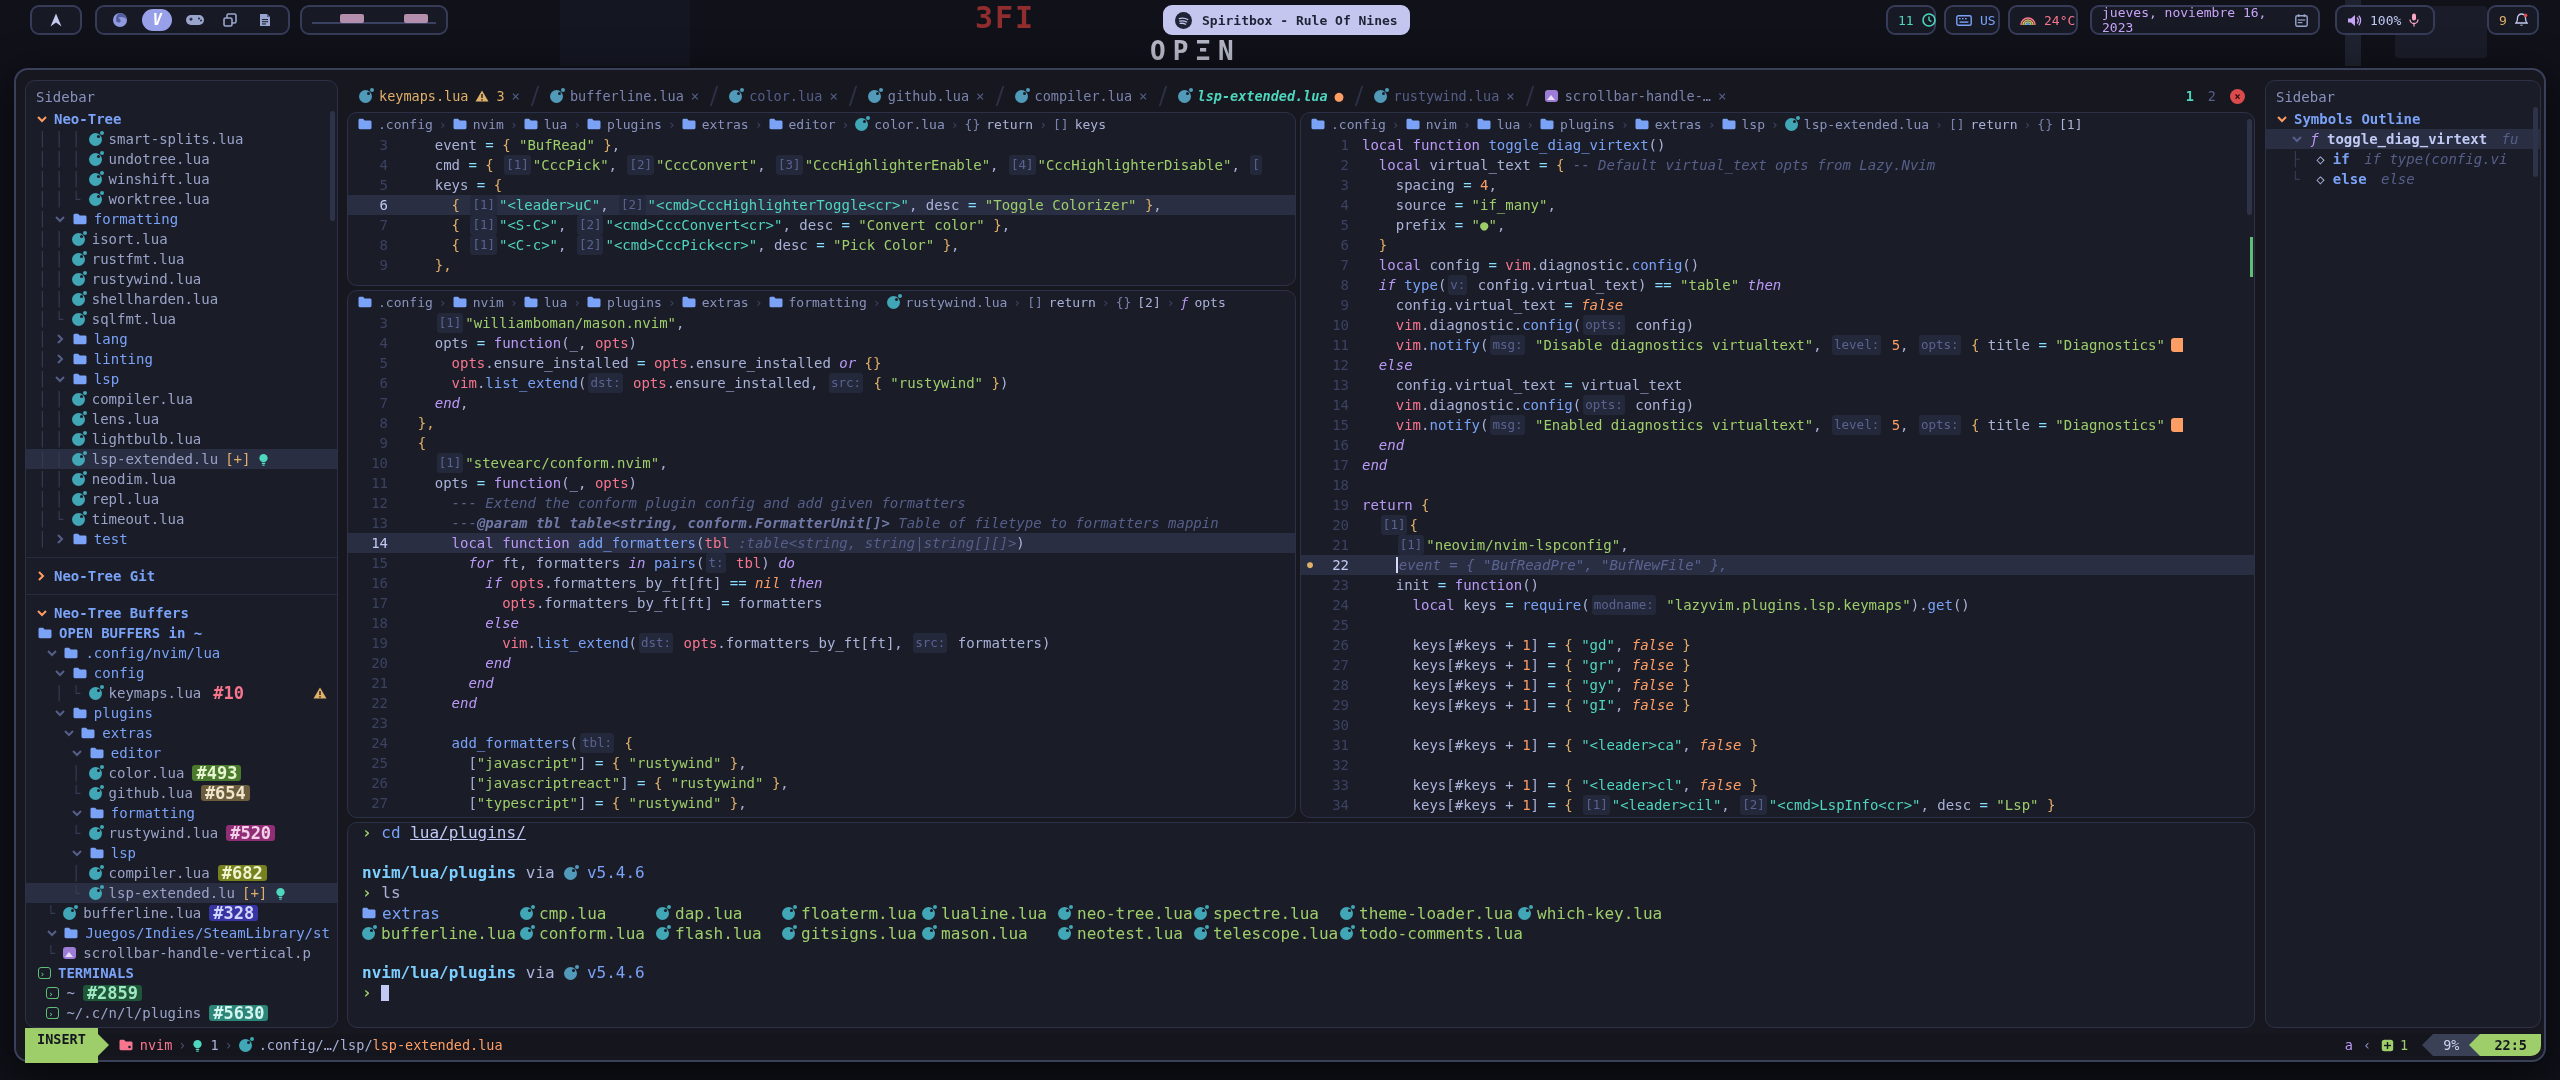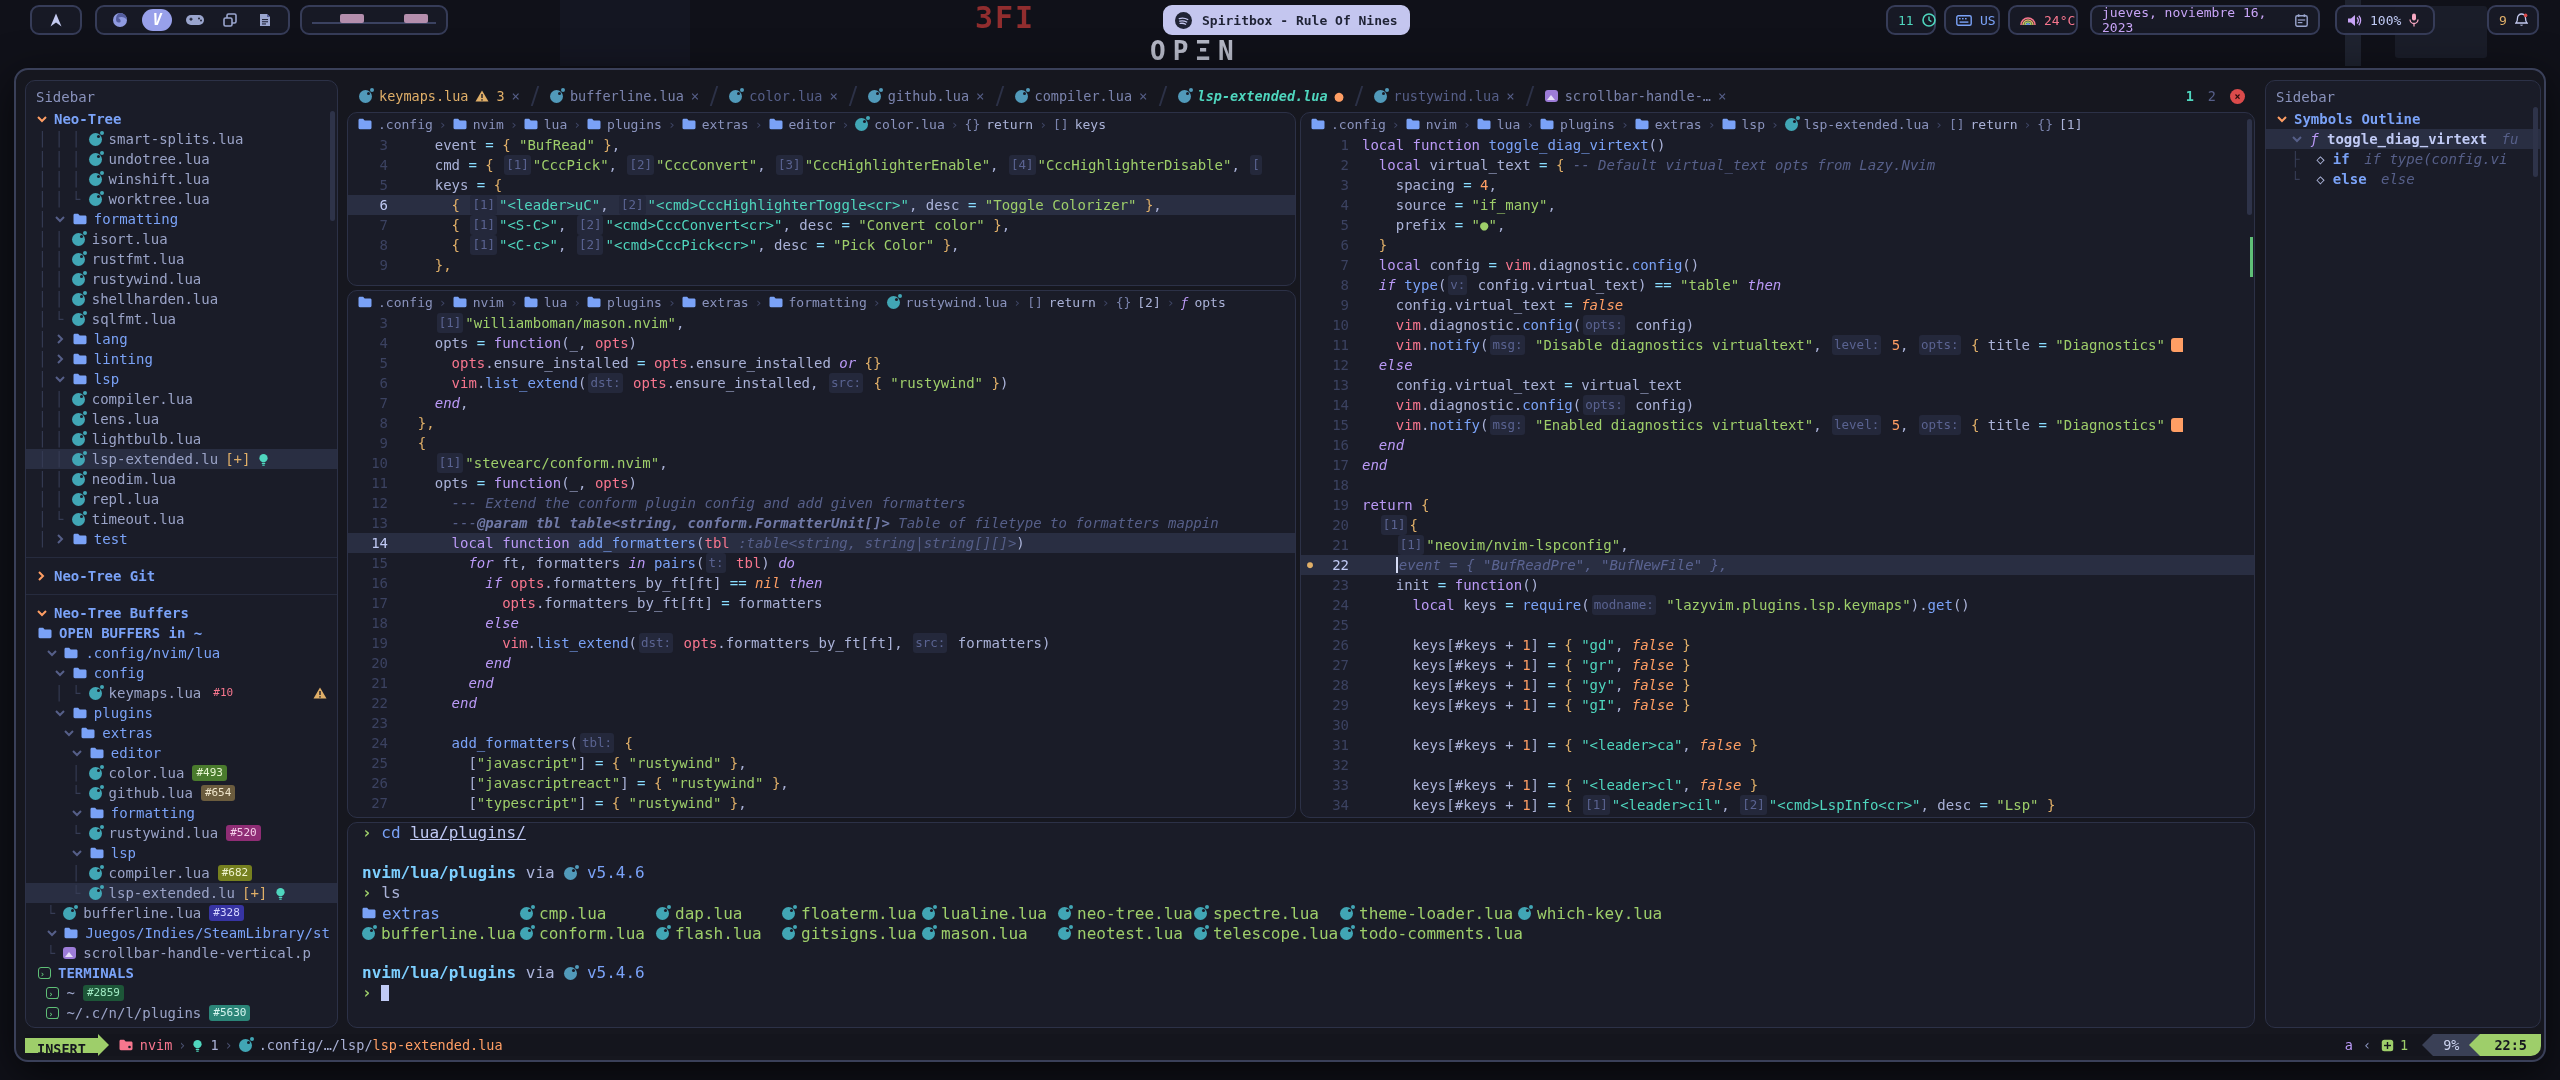--- a/index.html
+++ b/index.html
@@ -39,21 +39,21 @@
   
   #sb-left{left:9px;top:10px;width:313px;height:948px;padding:4px 0 0 0;font-size:14px}
   .sb-title{height:24px;line-height:24px;padding-left:10px;color:#8a93bd;font-weight:normal}
   .sec-head{height:20px;line-height:20px;display:flex;align-items:center;gap:7px;padding-left:10px;color:var(--blue);font-weight:bold}
   .hr{height:1px;background:#262b3e;margin:8px 0}
   .trow{height:20px;line-height:20px;display:flex;align-items:center;padding-left:12px;white-space:pre;color:#9aa3c7}
   .trow.hl{background:var(--cursorline)}
   .tguide{color:var(--guide)}
   .tlabel.dir{color:var(--blue)} .tlabel.caps{color:var(--blue);font-weight:bold}
   .tplus{color:var(--yellow);margin-left:7px}
-  .badge{margin-left:8px;border-radius:3px;padding:0 4px;font-size:11px;font-weight:normal;line-height:16px}
+  .badge{margin-left:8px;border-radius:3px;padding:0 4px;font-size:17px;font-weight:bold;line-height:16px}
   .b-pink{color:var(--red)} .b-green{background:#4a7b2d;color:#e6f5d0}
   .b-brown{background:#6b5c3e;color:#efe5cb} .b-mag{background:#8f2d75;color:#f5d0ea}
   .b-olive{background:#76801f;color:#eff3cf} .b-ind{background:#3734a3;color:#d3d4ff}
   .b-dgreen{background:#1d5638;color:#9fe8c2} .b-teal{background:#2b8578;color:#d5f5f0}
   .w-right{margin-left:auto;margin-right:10px;display:inline-flex}
   .ic{display:inline-flex;align-items:center;justify-content:center}
   .gap6{width:7px;display:inline-block}
   
   .lua-dot{position:relative;width:13px;height:13px;border-radius:50%;background:var(--teal2);display:inline-block;flex:none}
   .lua-dot::before{content:"";position:absolute;right:2px;top:2px;width:3px;height:3px;border-radius:50%;background:var(--bg)}
@@ -123,21 +123,21 @@
   .orow{height:20px;line-height:20px;display:flex;align-items:center;gap:6px;padding-left:12px;white-space:pre}
   .orow.hl{background:var(--cursorline)}
   .o-fn{color:var(--purple);font-style:italic;width:13px;text-align:center}
   .o-cube{color:#a9b1d6;width:13px;text-align:center}
   .o-name{color:#c0caf5;font-we ight:bold}
   .o-kw{color:var(--blue);font-weight:bold}
   .o-sfx{color:var(--cmt);font-style:italic;overflow:hidden}
   
   #statusline{position:absolute;left:9px;top:964px;width:2516px;height:22px;background:#14151d;
     display:flex;align-items:center;font-size:13.5px;color:var(--fg);border-radius:0 0 10px 10px}
-  .sl-mode{background:var(--green);color:#15161f;font-weight:bold;padding:0 12px;height:15px;line-height:22px}
+  .sl-mode{background:var(--green);color:#15161f;font-weight:bold;padding:0 12px;height:35px;line-height:22px}
   .sl-arrow-r{width:0;height:0;border-top:11px solid transparent;border-bottom:11px solid transparent;border-left:11px solid var(--green)}
   .sl-sep{color:#4a5170;margin:0 6px}
   .sl-right{margin-left:auto;display:flex;align-items:center}
   .sl-tri-gray{width:0;height:0;border-top:11px solid transparent;border-bottom:11px solid transparent;border-right:11px solid #3a4056}
   .sl-pct{background:#3a4056;color:#cdd4f0;height:22px;line-height:22px;padding:0 10px}
   .sl-tri-green{width:0;height:0;border-top:11px solid transparent;border-bottom:11px solid transparent;border-right:11px solid var(--green);background:#3a4056}
   .sl-pos{background:var(--green);color:#15161f;font-weight:bold;height:22px;line-height:22px;padding:0 14px;border-radius:0 0 10px 0}
 </style>
 </head>
 <body>

